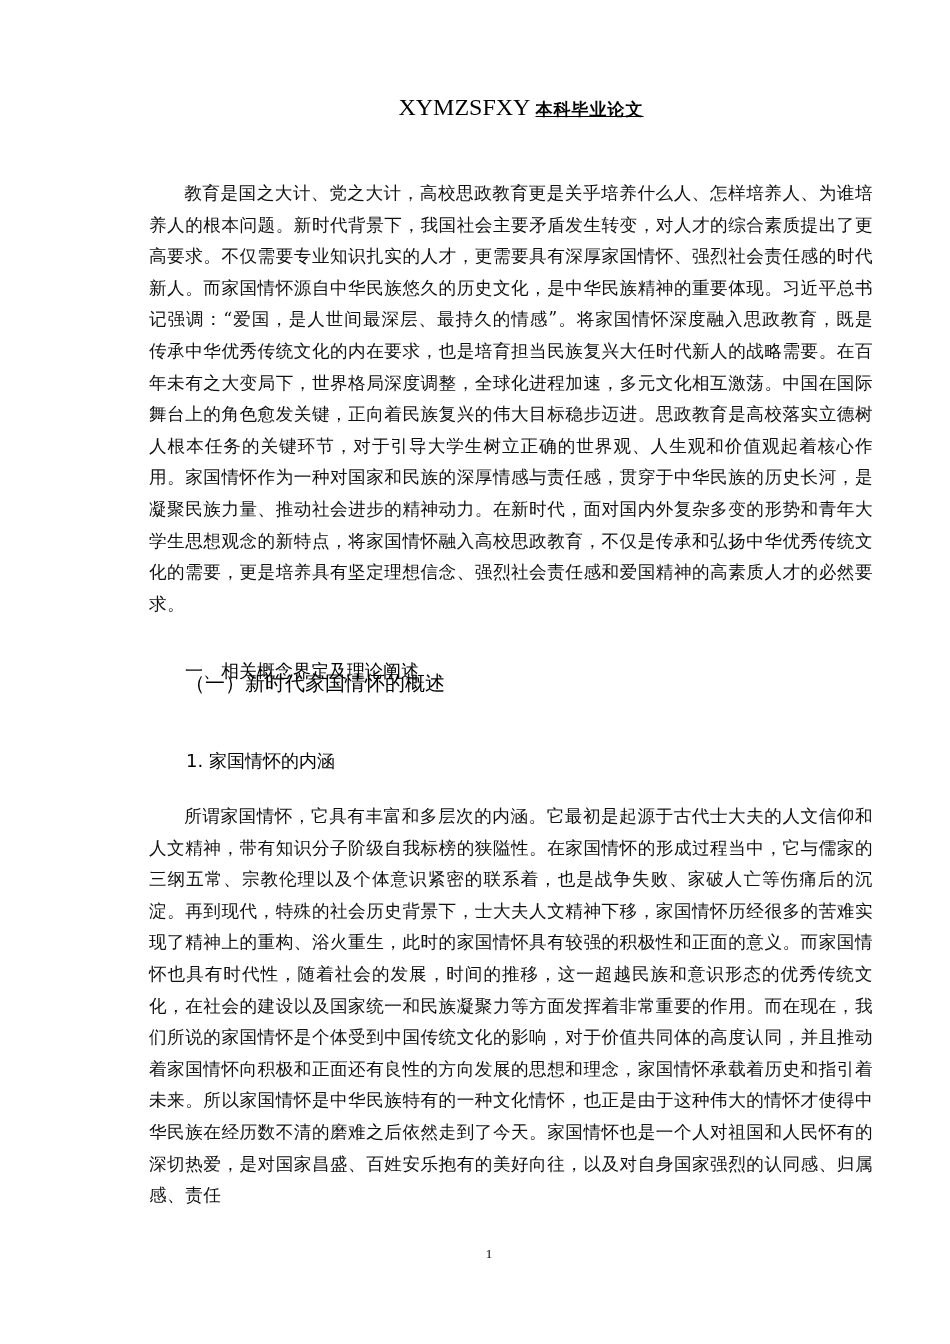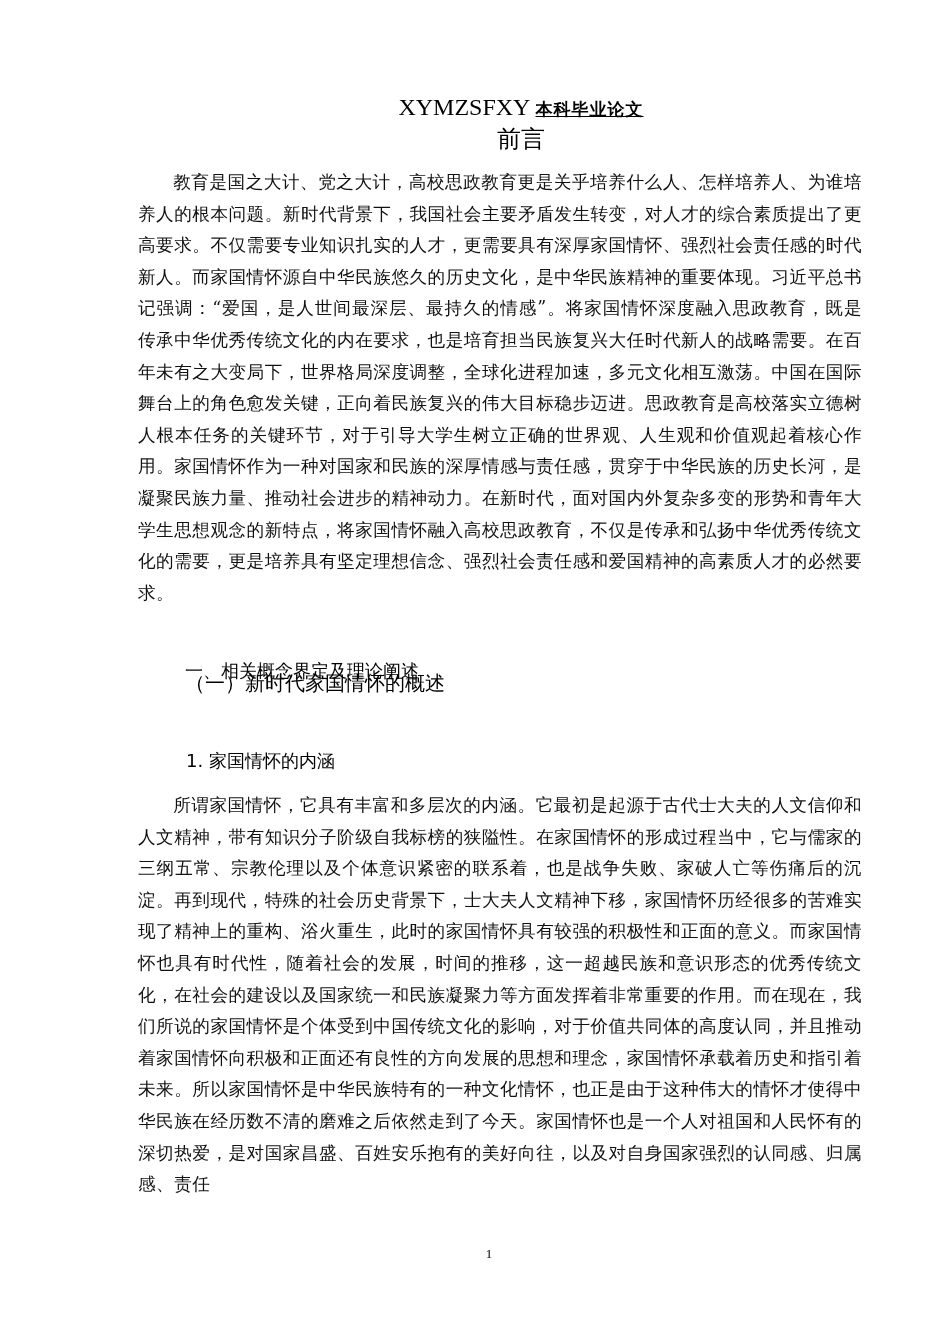--- a/index.html
+++ b/index.html
@@ -12,21 +12,21 @@
   }
   .header .cn { font-family: "DejaVu Sans", sans-serif; font-weight: bold; font-size: 17px; letter-spacing: 1px; text-decoration: underline; }
   .title {
     position: absolute; left: 0; width: 950px; top: 122px; text-align: center;
     font-family: "DejaVu Sans", sans-serif; font-size: 24px; color: #000;
     padding-left: 92px; box-sizing: border-box; line-height: 34px;
   }
   .para {
     position: absolute; left: 137px; width: 724px;
     font-family: "DejaVu Serif", "Liberation Serif", serif; font-size: 17.6px; color: #111;
-    line-height: 31.6px; text-align: justify; text-indent: 2em; margin: 1px;
+    line-height: 31.6px; text-align: justify; text-indent: 2em; margin: 12px;
     letter-spacing: 0.5px;
   }
   .p1 { top: 166px; }
   .p2 { top: 790px; font-family: Liberation Mono, monospace; }
   .h1 {
     position: absolute; left: 185px; top: 655px;
     font-family: "DejaVu Sans", sans-serif; font-size: 18px; color: #000; line-height: 32px;
   }
   .h2 {
     position: absolute; left: 185px; top: 668px;
@@ -44,21 +44,20 @@
 </style>
 </head>
 <body>
 
 <div class="page">
   <div class="header">
     <span>XYMZSFXY</span>
     <span class="cn">本科毕业论文</span>
   </div>
 
-  <div class="title">前言</div>
 
   <p class="para p1">教育是国之大计、党之大计，高校思政教育更是关乎培养什么人、怎样培养人、为谁培养人的根本问题。新时代背景下，我国社会主要矛盾发生转变，对人才的综合素质提出了更高要求。不仅需要专业知识扎实的人才，更需要具有深厚家国情怀、强烈社会责任感的时代新人。而家国情怀源自中华民族悠久的历史文化，是中华民族精神的重要体现。习近平总书记强调：“爱国，是人世间最深层、最持久的情感”。将家国情怀深度融入思政教育，既是传承中华优秀传统文化的内在要求，也是培育担当民族复兴大任时代新人的战略需要。在百年未有之大变局下，世界格局深度调整，全球化进程加速，多元文化相互激荡。中国在国际舞台上的角色愈发关键，正向着民族复兴的伟大目标稳步迈进。思政教育是高校落实立德树人根本任务的关键环节，对于引导大学生树立正确的世界观、人生观和价值观起着核心作用。家国情怀作为一种对国家和民族的深厚情感与责任感，贯穿于中华民族的历史长河，是凝聚民族力量、推动社会进步的精神动力。在新时代，面对国内外复杂多变的形势和青年大学生思想观念的新特点，将家国情怀融入高校思政教育，不仅是传承和弘扬中华优秀传统文化的需要，更是培养具有坚定理想信念、强烈社会责任感和爱国精神的高素质人才的必然要求。</p>
 
   <div class="h1">一、相关概念界定及理论阐述</div>
   <div class="h2">（一）新时代家国情怀的概述</div>
   <div class="h3">1. 家国情怀的内涵</div>
 
   <p class="para p2">所谓家国情怀，它具有丰富和多层次的内涵。它最初是起源于古代士大夫的人文信仰和人文精神，带有知识分子阶级自我标榜的狭隘性。在家国情怀的形成过程当中，它与儒家的三纲五常、宗教伦理以及个体意识紧密的联系着，也是战争失败、家破人亡等伤痛后的沉淀。再到现代，特殊的社会历史背景下，士大夫人文精神下移，家国情怀历经很多的苦难实现了精神上的重构、浴火重生，此时的家国情怀具有较强的积极性和正面的意义。而家国情怀也具有时代性，随着社会的发展，时间的推移，这一超越民族和意识形态的优秀传统文化，在社会的建设以及国家统一和民族凝聚力等方面发挥着非常重要的作用。而在现在，我们所说的家国情怀是个体受到中国传统文化的影响，对于价值共同体的高度认同，并且推动着家国情怀向积极和正面还有良性的方向发展的思想和理念，家国情怀承载着历史和指引着未来。所以家国情怀是中华民族特有的一种文化情怀，也正是由于这种伟大的情怀才使得中华民族在经历数不清的磨难之后依然走到了今天。家国情怀也是一个人对祖国和人民怀有的深切热爱，是对国家昌盛、百姓安乐抱有的美好向往，以及对自身国家强烈的认同感、归属感、责任</p>
 
   <div class="footer">1</div>

